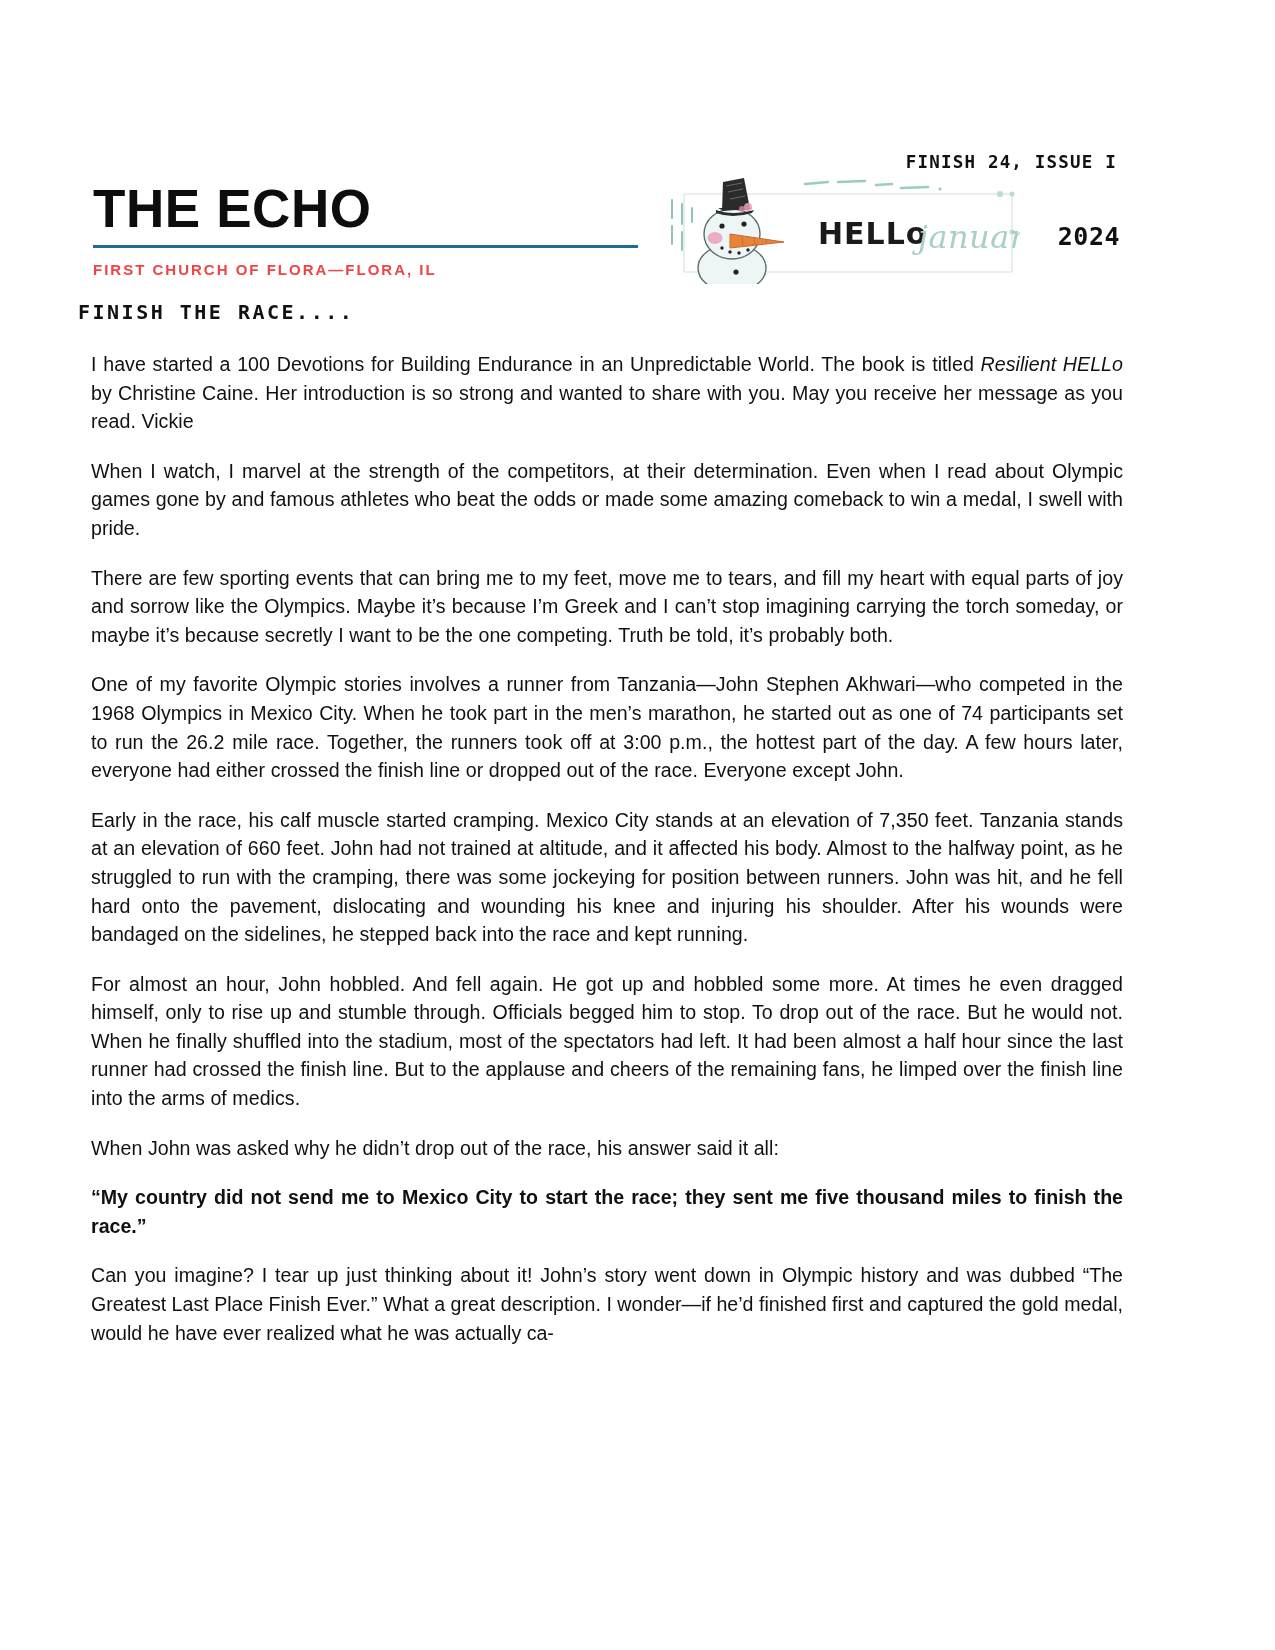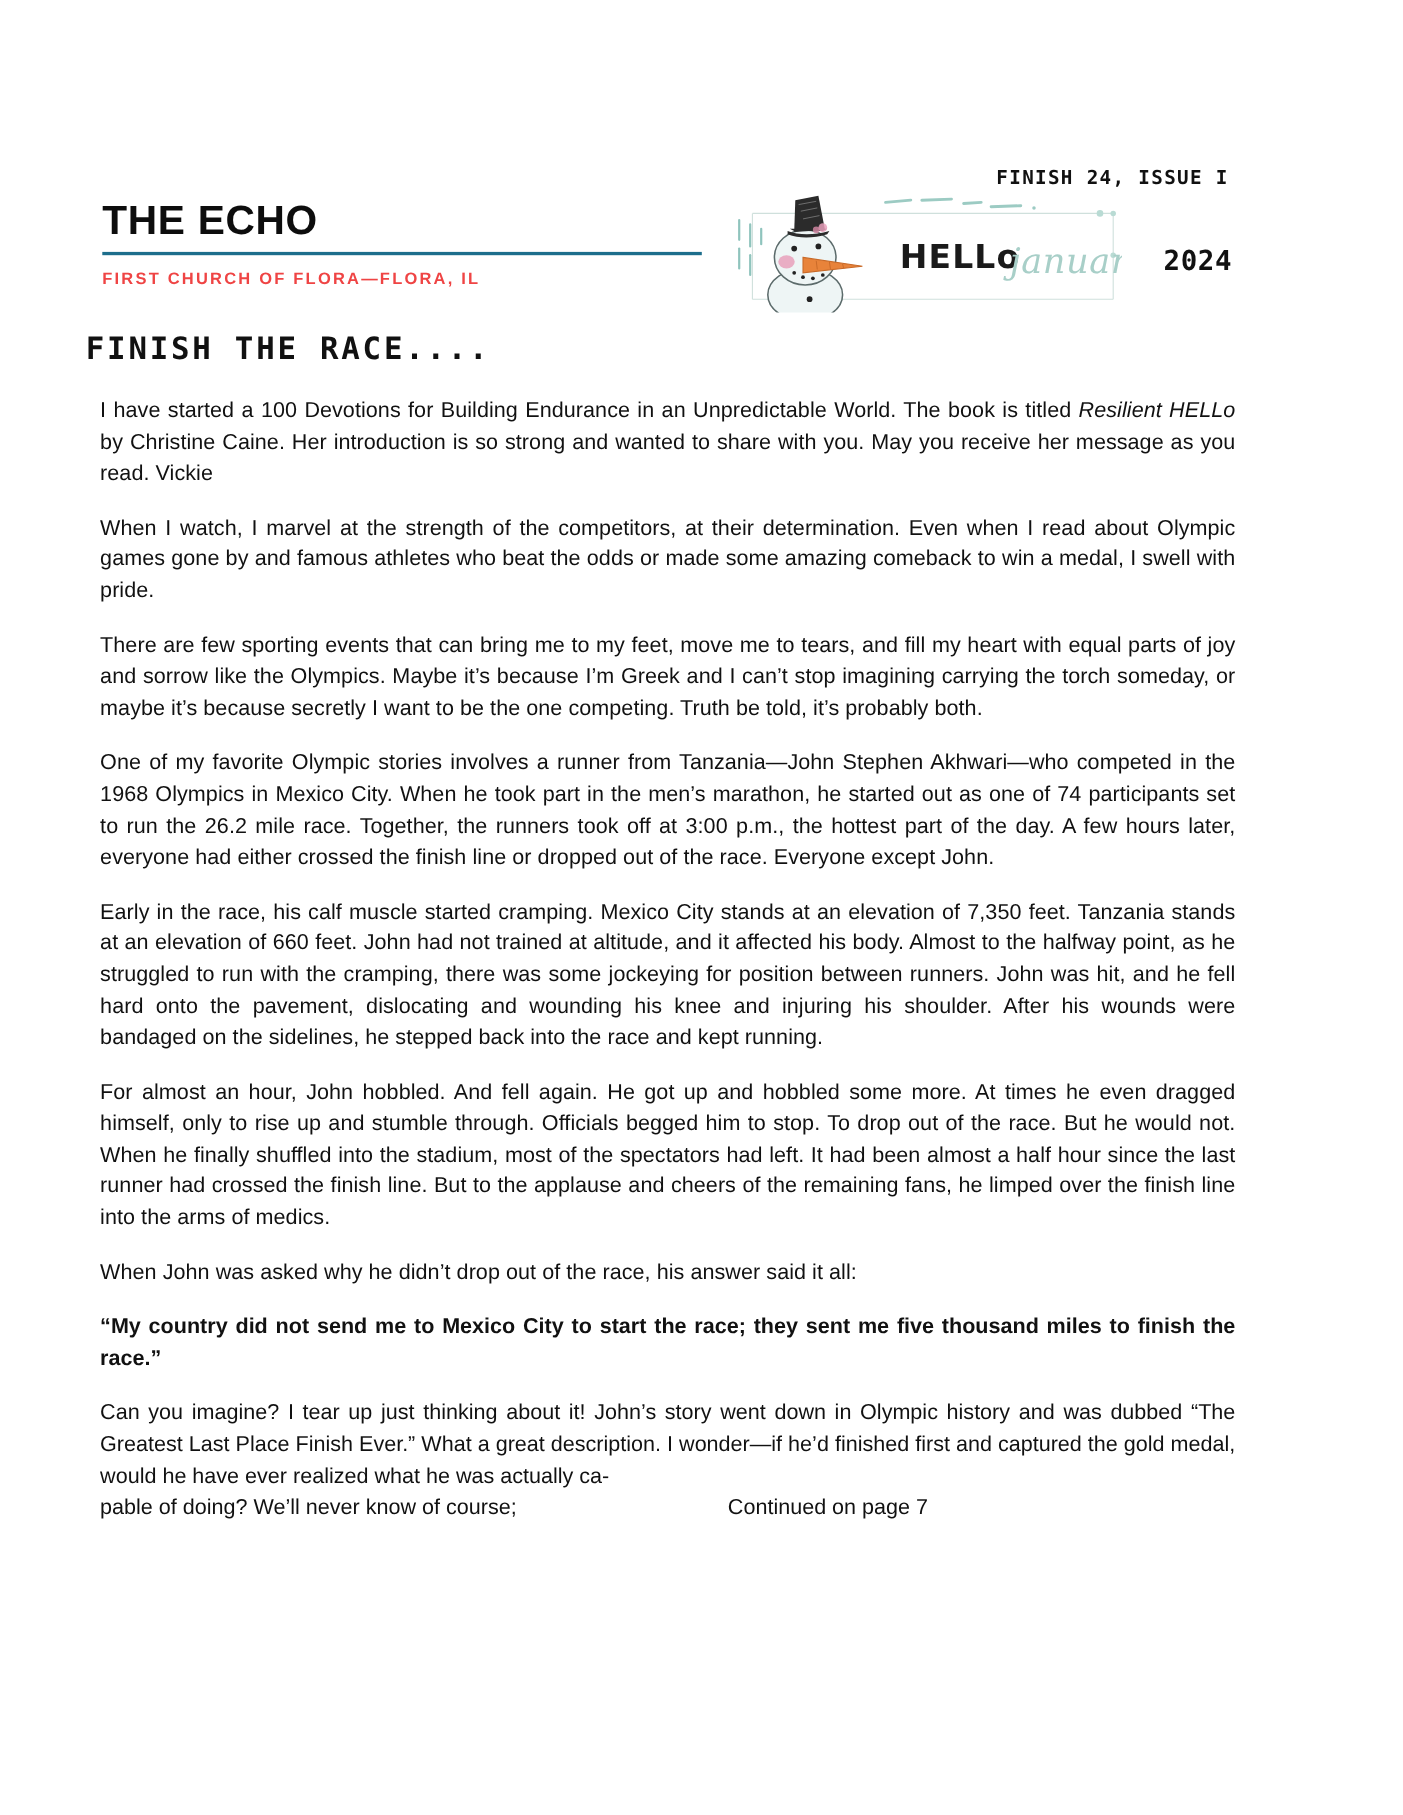--- a/index.html
+++ b/index.html
@@ -51,21 +51,21 @@
     white-space: nowrap;
   }
   .title-block {
     position: absolute;
     left: 93px;
     top: 182px;
     width: 545px;
   }
   .echo-title {
     font-family: "Liberation Sans", sans-serif;
-    font-size: 37px;
+    font-size: 53px;
     font-weight: 700;
     letter-spacing: 0.6px;
     color: #0d0d0d;
     line-height: 1.0;
     margin: 0;
   }
   .title-rule {
     margin-top: 10px;
     width: 545px;
     height: 2.5px;
@@ -93,21 +93,21 @@
 
   
   .article {
     position: absolute;
     left: 78px;
     top: 300px;
     width: 1045px;
   }
   .article-headline {
     font-family: "DejaVu Sans Mono", monospace;
-    font-size: 28px;
+    font-size: 20px;
     font-weight: 700;
     letter-spacing: 2.5px;
     color: #111111;
     margin: 0 0 26px 0;
     white-space: nowrap;
   }
   .body-col {
     margin-left: 13px;
     width: 1032px;
   }
@@ -267,21 +267,17 @@
       <p class="para">Early in the race, his calf muscle started cramping. Mexico City stands at an elevation of 7,350 feet. Tanzania stands at an elevation of 660 feet. John had not trained at altitude, and it affected his body. Almost to the halfway point, as he struggled to run with the cramping, there was some jockeying for position between runners. John was hit, and he fell hard onto the pavement, dislocating and wounding his knee and injuring his shoulder. After his wounds were bandaged on the sidelines, he stepped back into the race and kept running.</p>
 
       <p class="para">For almost an hour, John hobbled. And fell again. He got up and hobbled some more. At times he even dragged himself, only to rise up and stumble through. Officials begged him to stop. To drop out of the race. But he would not. When he finally shuffled into the stadium, most of the spectators had left. It had been almost a half hour since the last runner had crossed the finish line. But to the applause and cheers of the remaining fans, he limped over the finish line into the arms of medics.</p>
 
       <p class="para">When John was asked why he didn’t drop out of the race, his answer said it all:</p>
 
       <p class="quote">“My country did not send me to Mexico City to start the race; they sent me five thousand miles to finish the race.”</p>
 
       <p class="last-para">Can you imagine? I tear up just thinking about it! John’s story went down in Olympic history and was dubbed “The Greatest Last Place Finish Ever.” What a great description. I wonder—if he’d finished first and captured the gold medal, would he have ever realized what he was actually ca-</p>
 
-      <div class="final-line">
-        <span class="tail">pable of doing? We’ll never know of course;</span>
-        <span class="continued">Continued on page 7</span>
-      </div>
 
     </div>
   </div>
 
 </div>
 
 </body></html>

